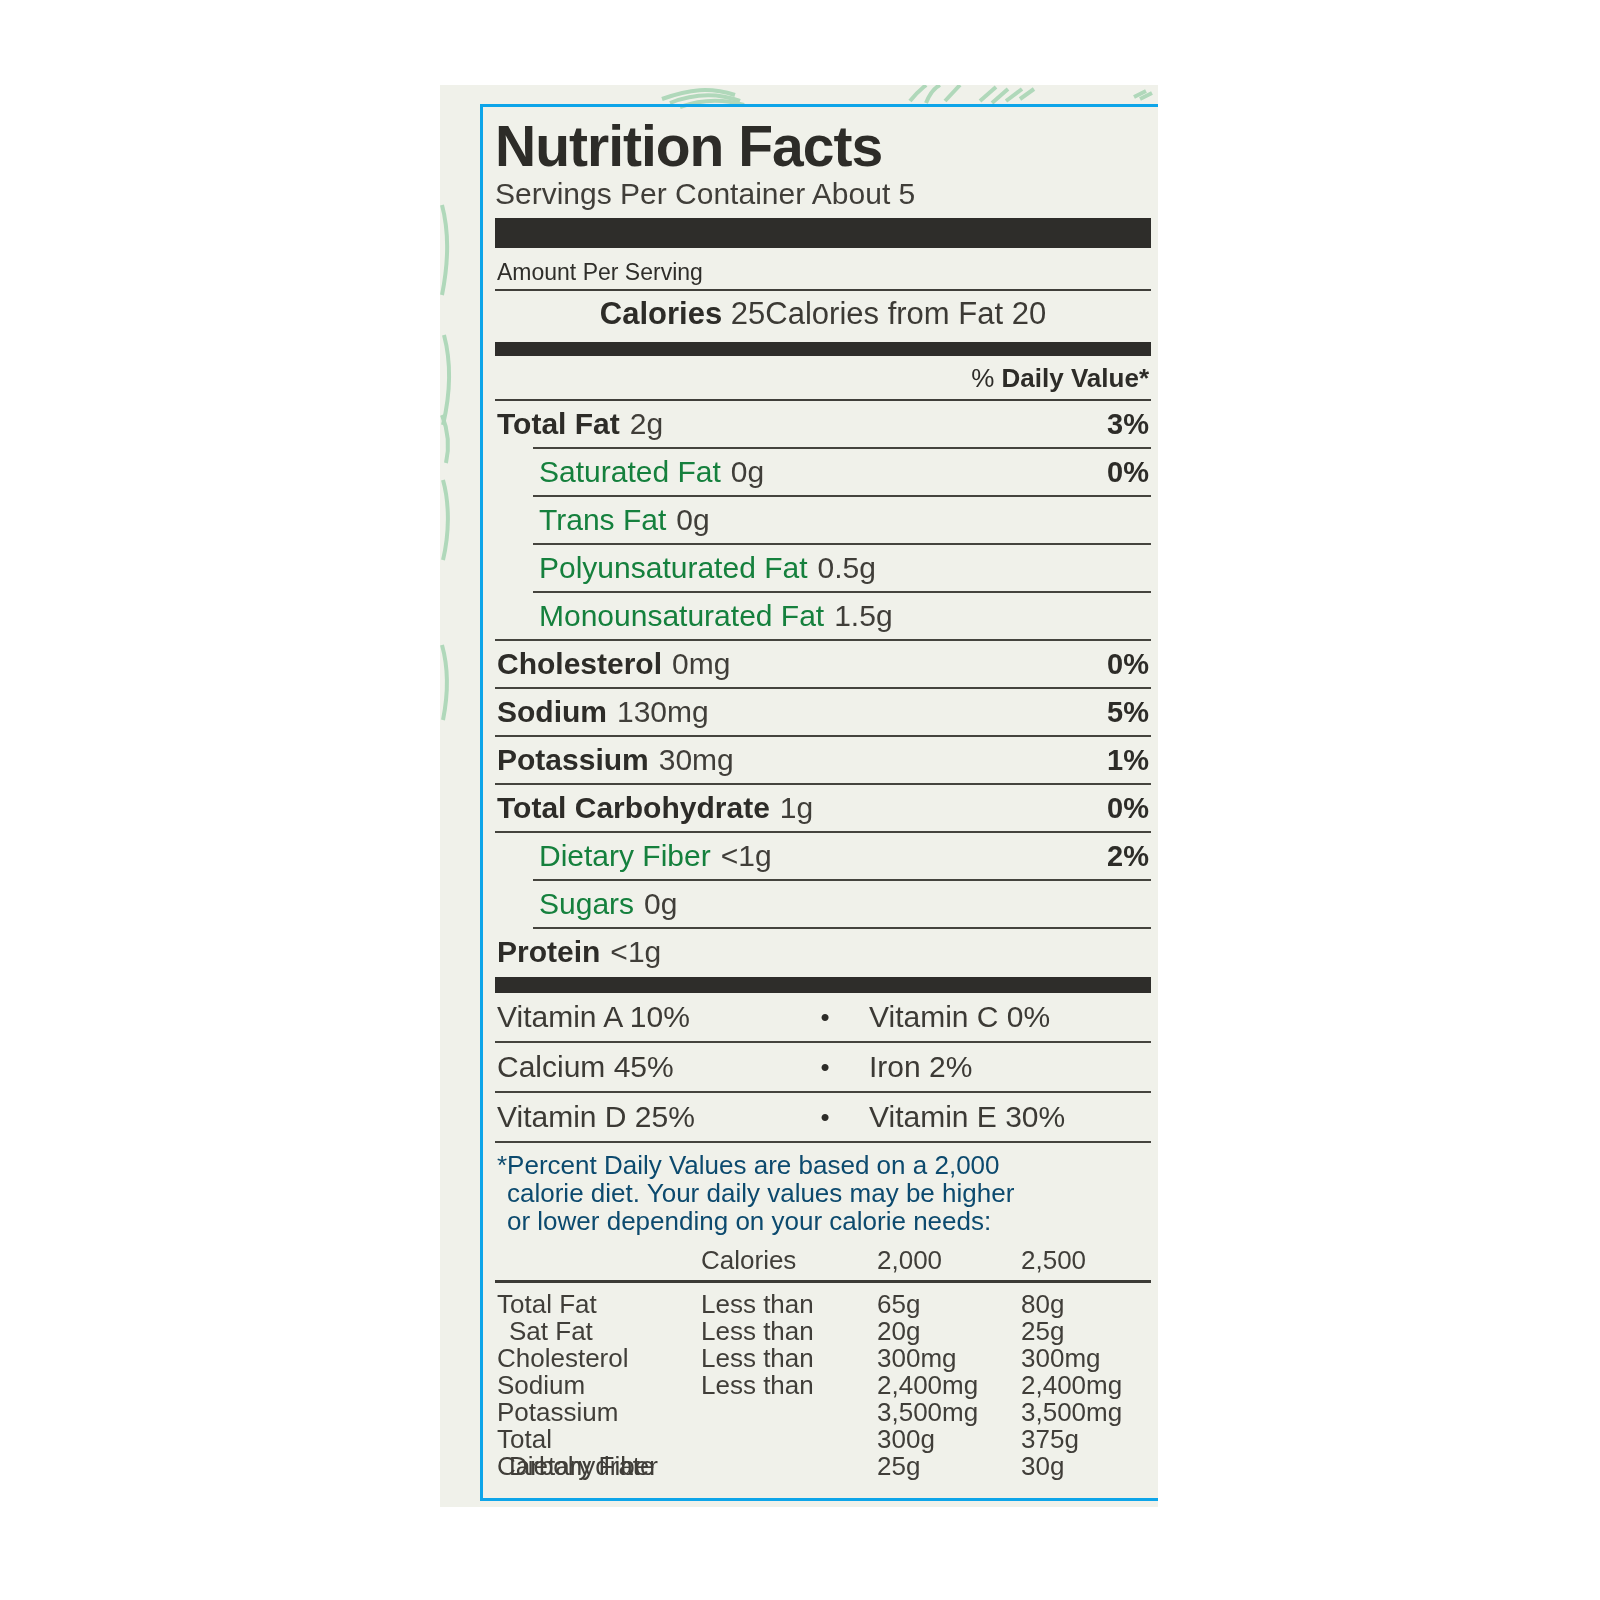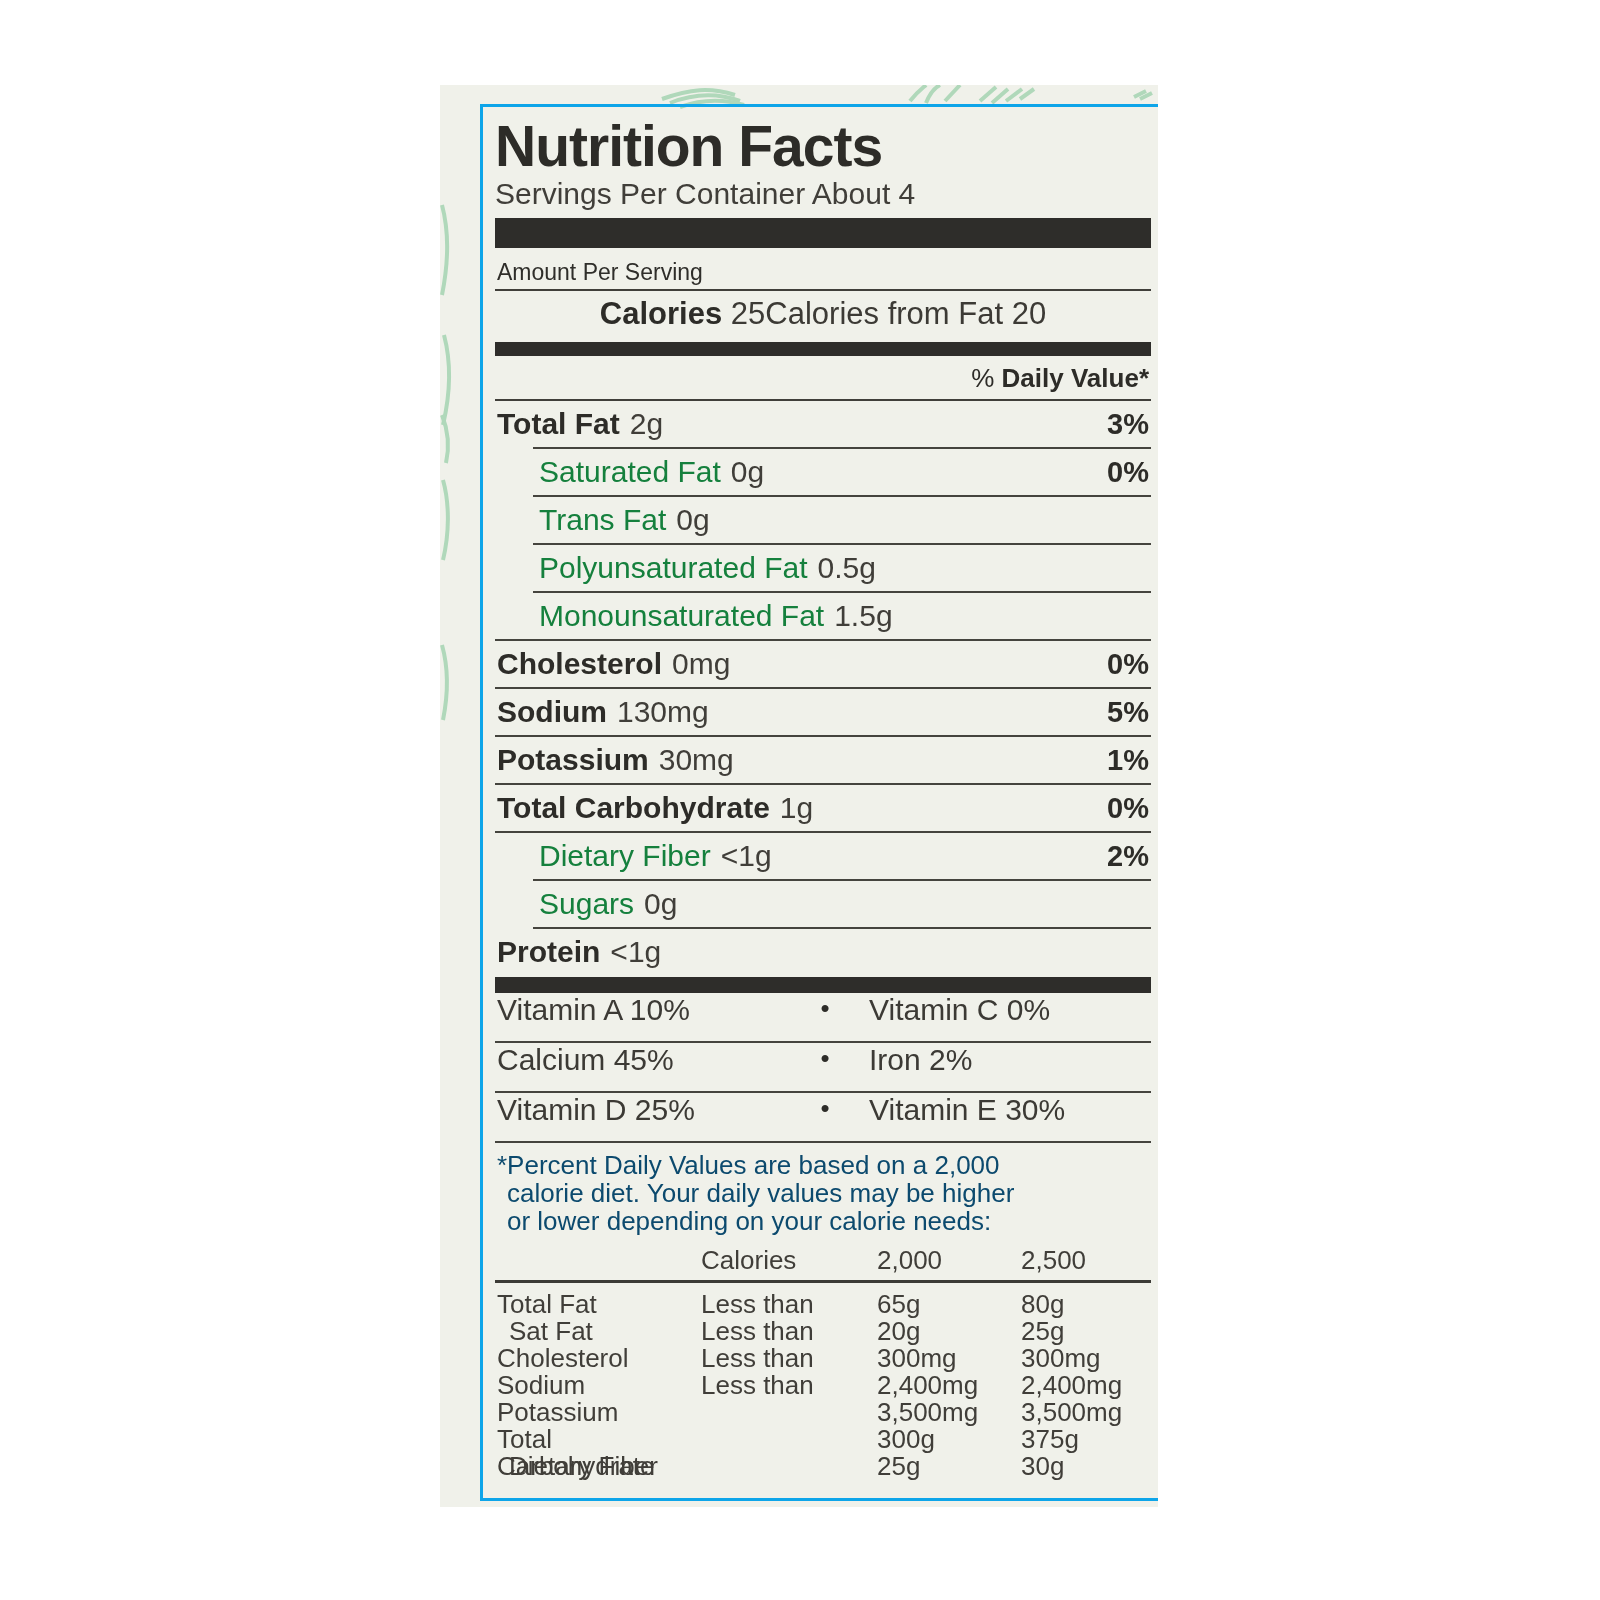--- a/index.html
+++ b/index.html
@@ -45,21 +45,21 @@
     display:flex;align-items:center;height:46px;
     font-size:30px;color:#403e39;padding:0 2px;
   }
   .n-row .nm{font-weight:bold;color:#2d2c28;margin-right:10px;}
   .n-row .nm.reg{font-weight:normal;color:#15803d;}
   .n-row.ind{padding-left:44px;}
   .n-row .dv{margin-left:auto;font-weight:bold;color:#2d2c28;font-size:29px;}
   .sep{height:2px;background:#45443e;}
   .sep.ind{margin-left:38px;}
   .vit-row{
-    display:flex;align-items:flex-start;height:48px;font-size:30px;color:#3c3a35;padding:0 2px;
+    display:flex;align-items:center;height:48px;font-size:30px;color:#3c3a35;padding:0 2px;
   }
   .vit-row .lft{width:308px;}
   .vit-row .blt{width:40px;text-align:center;font-size:26px;color:#2d2c28;}
   .vit-row .rgt{padding-left:24px;}
   .footnote{font-size:26px;line-height:28px;color:#0c4a6e;padding:8px 0 2px 2px;}
   .footnote .l2{padding-left:10px;}
   .ft-grid{
     display:grid;grid-template-columns:204px 176px 144px auto;
     font-size:26px;color:#403e39;align-items:end;
   }
@@ -93,21 +93,21 @@
       <path d="M2 330 C 8 345, 10 360, 6 378"></path>
       <path d="M3 395 C 10 420, 9 450, 3 475"></path>
       <path d="M2 560 C 9 585, 8 610, 3 635"></path>
     </g>
   </svg>
 
   <div class="nf-label">
 
     <div class="title">Nutrition Facts</div>
 
-    <div class="serv">Servings Per Container About 4</div>
+    <div class="serv">Servings Per Container About 5</div>
 
     <div class="bar bar1"></div>
 
     <div class="aps">Amount Per Serving</div>
 
     <div class="cal-row">
       <span><span class="b">Calories</span>&nbsp;<span>25</span></span>
       <span>Calories from Fat 20</span>
     </div>
 

